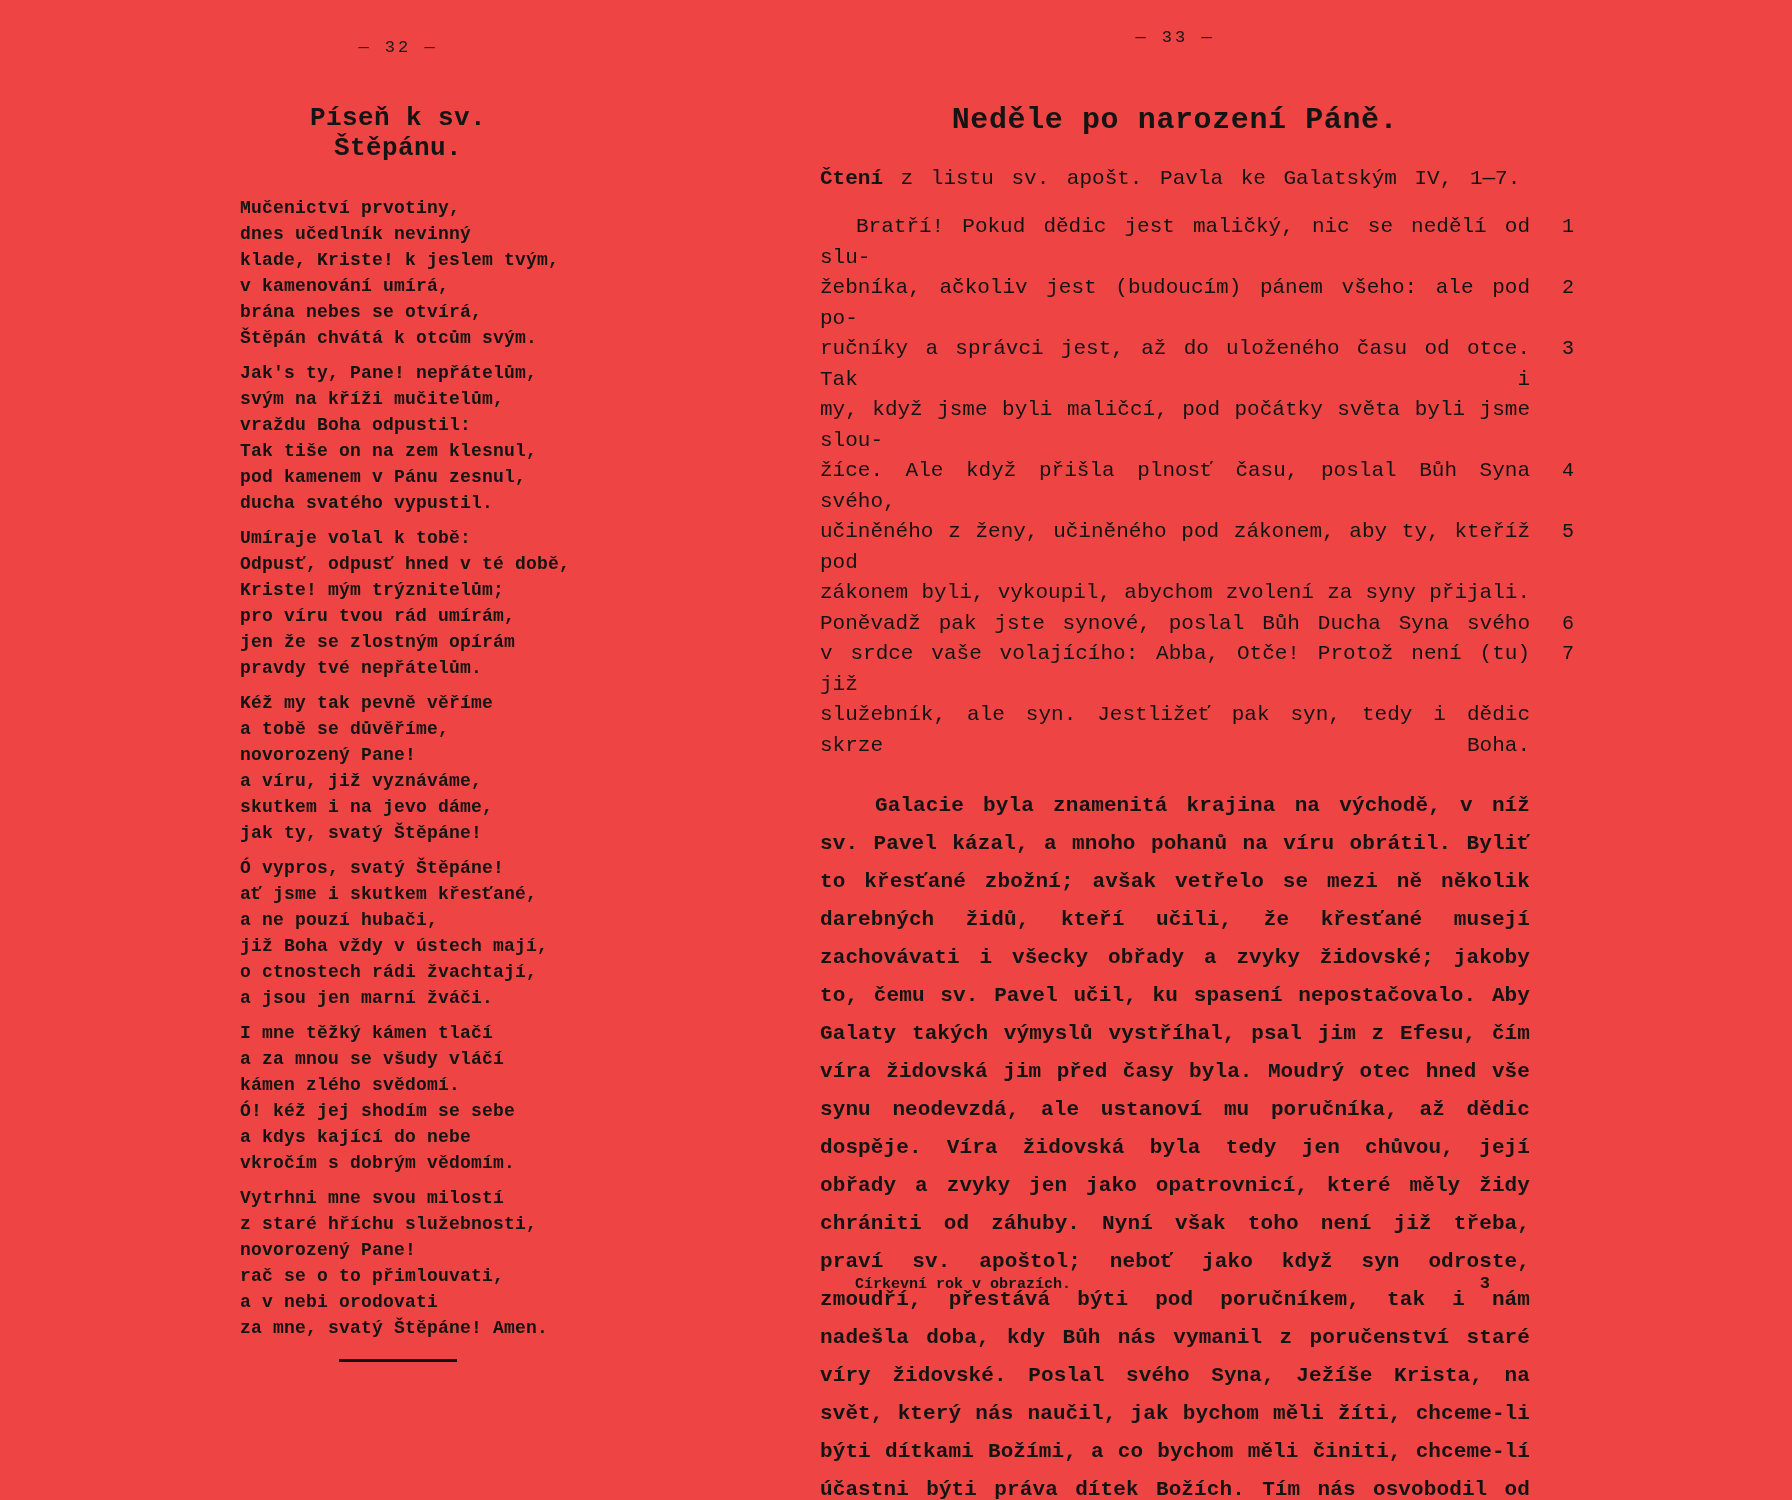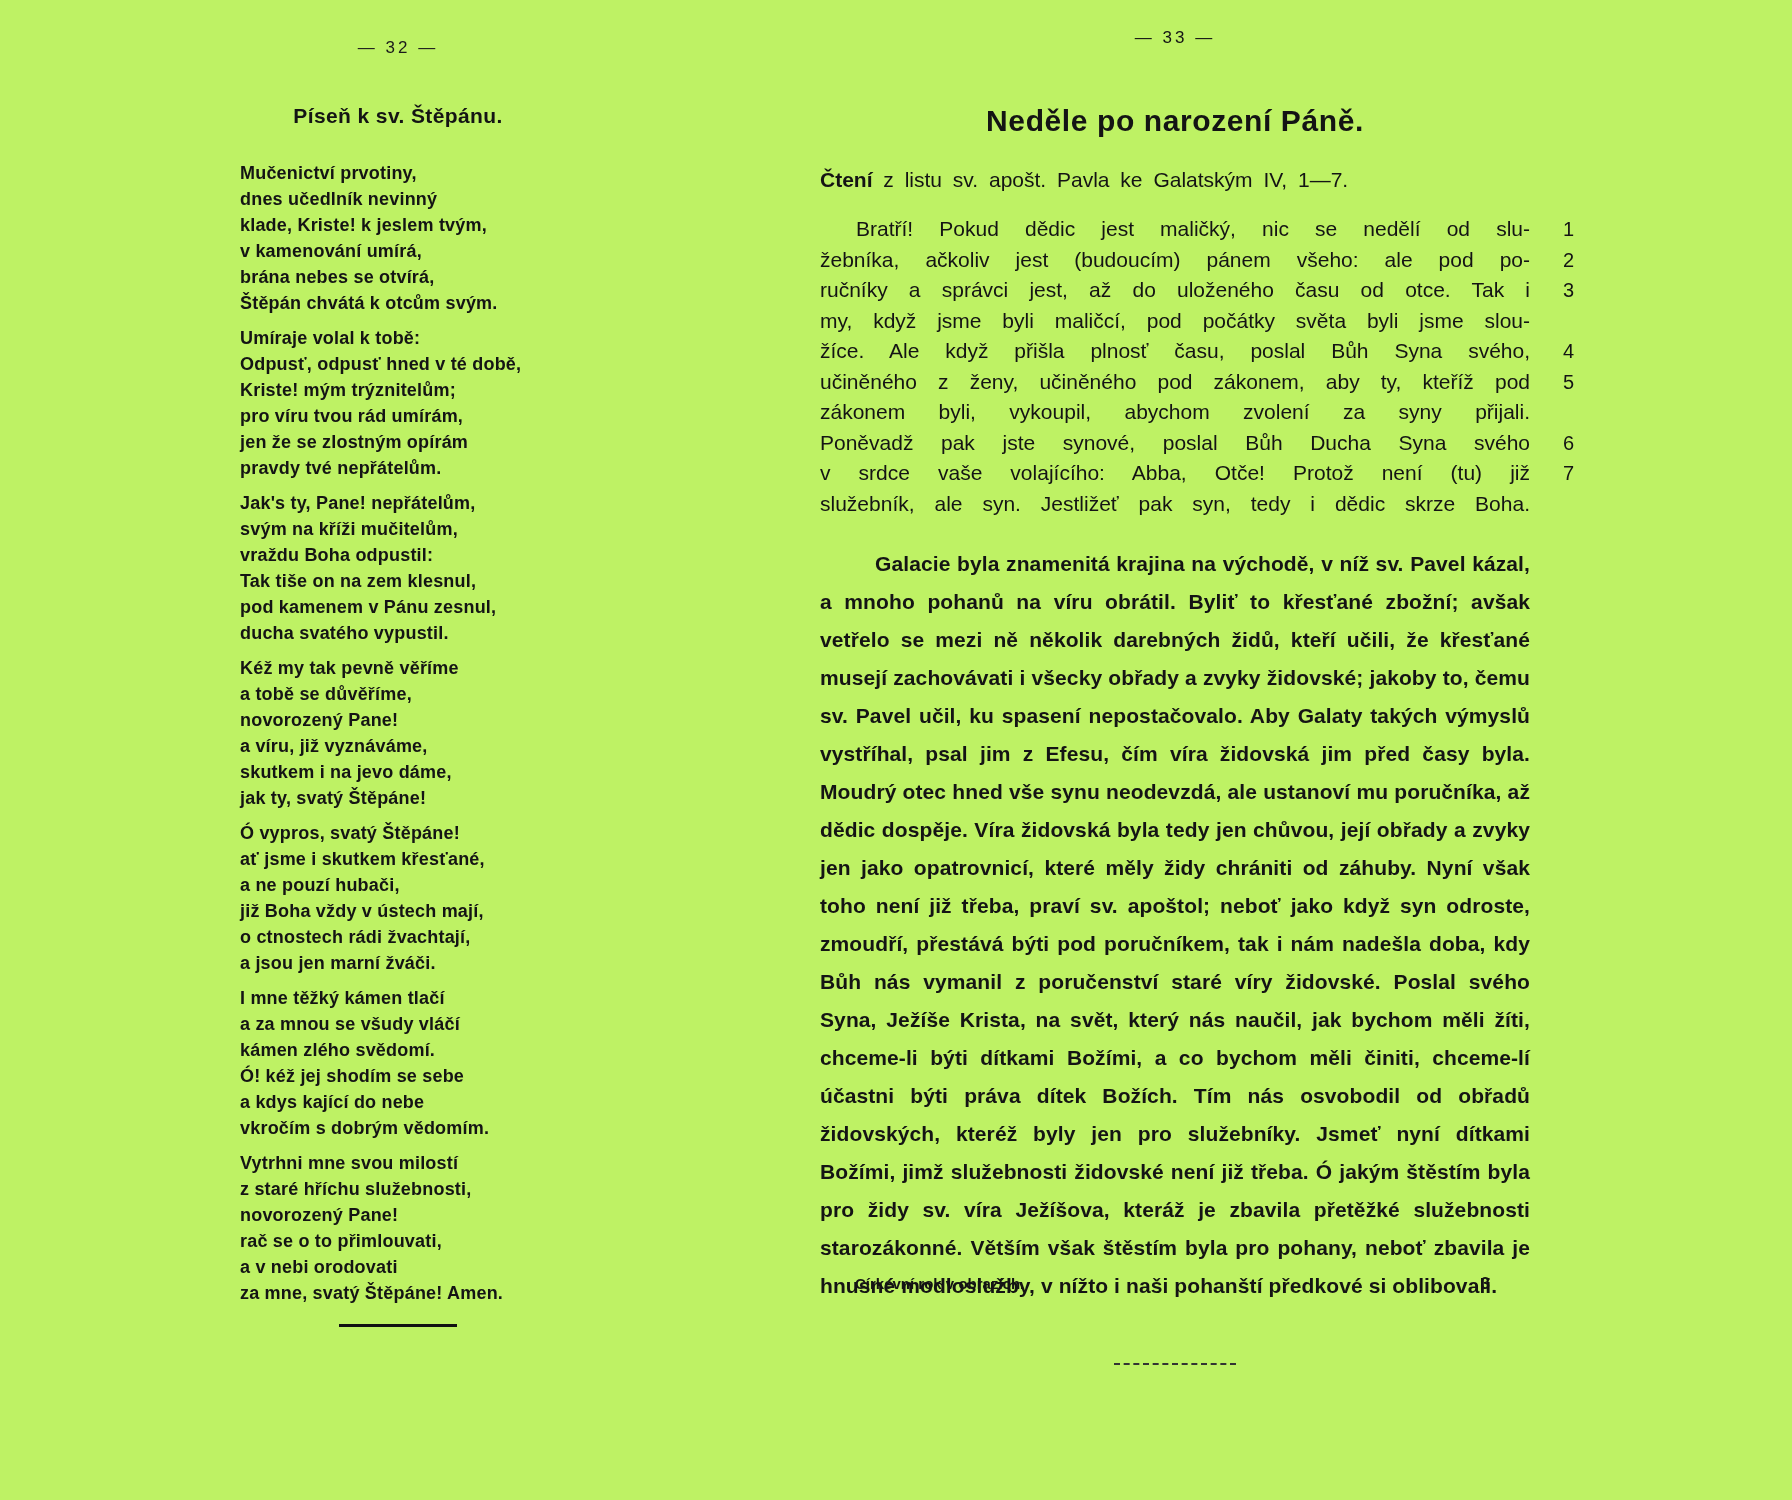--- a/index.html
+++ b/index.html
@@ -1,28 +1,28 @@
 <!DOCTYPE html>
 <html><head>
 <meta charset="utf-8">
 <style>
   html,body { margin:0; padding:0; background:#e8e8e4; }
   .spread {
     position:relative;
     width:1792px; height:1500px;
-    background:#bef264;
-    font-family:Liberation Sans, sans-serif;
+    background:#ef4444;
+    font-family:Liberation Mono, monospace;
     color:#141414;
     overflow:hidden;
   }
 
   
   .page-left { position:absolute; left:240px; top:38px; width:316px; }
   .pagenum { text-align:center; font-size:17px; letter-spacing:3px; color:#1b1b1b; }
-  .poem-title { margin:46px 0 0; font-size:21px; font-weight:700; text-align:center; letter-spacing:0.4px; }
+  .poem-title { margin:46px 0 0; font-size:26px; font-weight:700; text-align:center; letter-spacing:0.4px; }
   .poem { margin-top:32px; }
   .stanza { margin-top:9px; }
   .stanza:first-child { margin-top:0; }
   .poem-line { font-size:18px; line-height:26px; font-weight:700; letter-spacing:0.2px; white-space:nowrap; }
   .rule-left { width:118px; margin:18px auto 0; border-top:3px solid #111; }
 
   
   .page-right { position:absolute; left:820px; top:28px; width:760px; }
   .pagenum-right { width:710px; text-align:center; font-size:17px; letter-spacing:3px; }
   .chapter-title { margin:56px 0 0; width:710px; font-size:30px; font-weight:700; text-align:center; letter-spacing:0.6px; }
@@ -61,34 +61,34 @@
     <div class="poem">
         <div class="stanza">
           <div class="poem-line">Mučenictví prvotiny,</div>
           <div class="poem-line">dnes učedlník nevinný</div>
           <div class="poem-line">klade, Kriste! k jeslem tvým,</div>
           <div class="poem-line">v kamenování umírá,</div>
           <div class="poem-line">brána nebes se otvírá,</div>
           <div class="poem-line">Štěpán chvátá k otcům svým.</div>
         </div>
         <div class="stanza">
+          <div class="poem-line">Jak's ty, Pane! nepřátelům,</div>
+          <div class="poem-line">svým na kříži mučitelům,</div>
+          <div class="poem-line">vraždu Boha odpustil:</div>
+          <div class="poem-line">Tak tiše on na zem klesnul,</div>
+          <div class="poem-line">pod kamenem v Pánu zesnul,</div>
+          <div class="poem-line">ducha svatého vypustil.</div>
+        </div>
+        <div class="stanza">
           <div class="poem-line">Umíraje volal k tobě:</div>
           <div class="poem-line">Odpusť, odpusť hned v té době,</div>
           <div class="poem-line">Kriste! mým trýznitelům;</div>
           <div class="poem-line">pro víru tvou rád umírám,</div>
           <div class="poem-line">jen že se zlostným opírám</div>
           <div class="poem-line">pravdy tvé nepřátelům.</div>
-        </div>
-        <div class="stanza">
-          <div class="poem-line">Jak's ty, Pane! nepřátelům,</div>
-          <div class="poem-line">svým na kříži mučitelům,</div>
-          <div class="poem-line">vraždu Boha odpustil:</div>
-          <div class="poem-line">Tak tiše on na zem klesnul,</div>
-          <div class="poem-line">pod kamenem v Pánu zesnul,</div>
-          <div class="poem-line">ducha svatého vypustil.</div>
         </div>
         <div class="stanza">
           <div class="poem-line">Kéž my tak pevně věříme</div>
           <div class="poem-line">a tobě se důvěříme,</div>
           <div class="poem-line">novorozený Pane!</div>
           <div class="poem-line">a víru, již vyznáváme,</div>
           <div class="poem-line">skutkem i na jevo dáme,</div>
           <div class="poem-line">jak ty, svatý Štěpáne!</div>
         </div>
         <div class="stanza">

